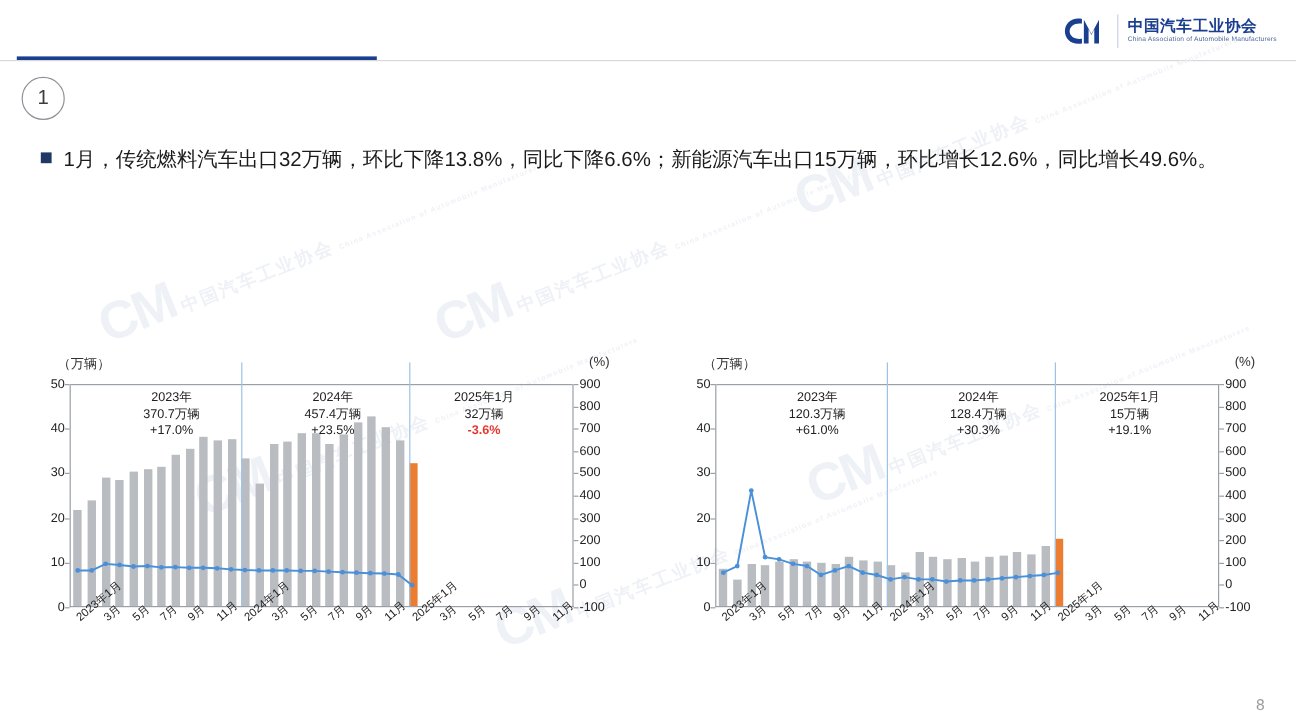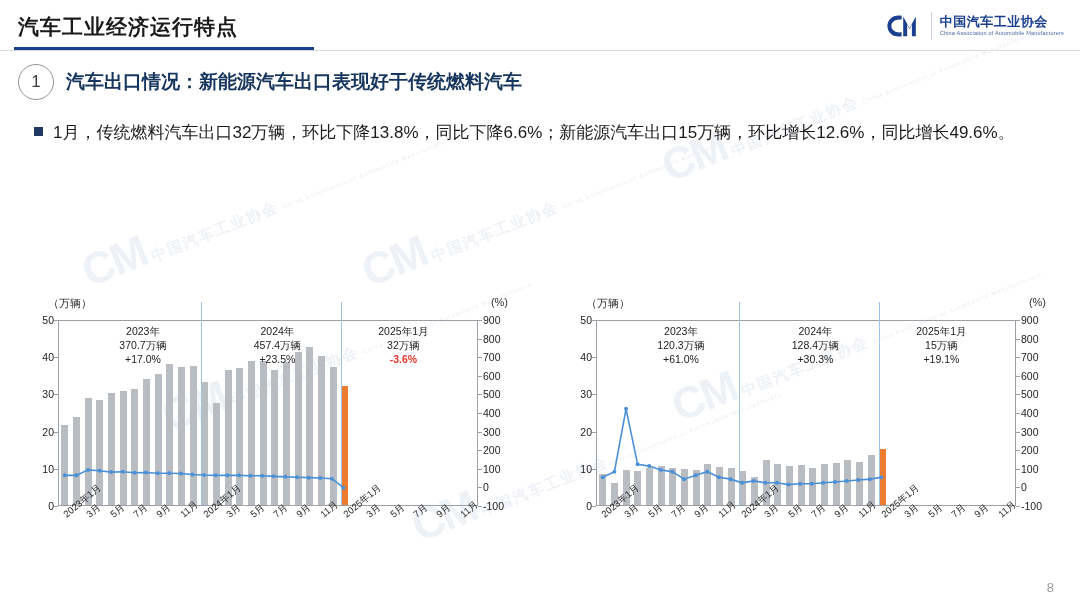--- a/index.html
+++ b/index.html
@@ -126,21 +126,20 @@
   .ann .neg{color:#e8352c;font-weight:bold;}
 
   #page-num{
     position:absolute;right:26px;bottom:12px;font-size:13px;color:#9b9b9b;
   }
 </style>
 </head>
 <body>
 
 <div id="header">
-  <div id="page-title">汽车工业经济运行特点</div>
   <div id="title-underline"></div>
   <div id="header-rule"></div>
 
   <div id="logo-wrap">
     <div id="logo-mark">
       <svg viewBox="0 0 48 38" width="38" height="30">
         <path d="M21 6 C10 4 3 11 3 19 C3 27 10 34 21 32 L21 27 C13 28 8 24 8 19 C8 14 13 10 21 11 Z" fill="#1a3f8f"></path>
         <path d="M23 32 L23 7 L31 22 L39 7 L39 32 L34 32 L34 17 L31 23 L28 17 L28 32 Z" fill="#1a3f8f"></path>
       </svg>
     </div>
@@ -178,23 +177,20 @@
   <span class="tn">China Association of Automobile Manufacturers</span>
 </div>
 <div class="wm" style="left:660px;top:310px;transform:rotate(-22deg);">
   <span class="cm">CM</span>
   <span class="tx">中国汽车工业协会</span>
   <span class="tn">China Association of Automobile Manufacturers</span>
 </div>
 
 <div id="section-row">
   <div id="section-badge">1</div>
-  <div id="section-title">
-    <span>汽车出口情况：</span><span class="sub">新能源汽车出口表现好于传统燃料汽车</span>
-  </div>
 </div>
 
 <div id="bullet-row">
   <div id="bullet-sq"></div>
   <div id="bullet-text">1月，传统燃料汽车出口32万辆，环比下降13.8%，同比下降6.6%；新能源汽车出口15万辆，环比增长12.6%，同比增长49.6%。</div>
 </div>
 
 <div class="panel" id="panel-left">
   <div class="ch-unit-l">（万辆）</div>
   <div class="ch-unit-r">(%)</div>

